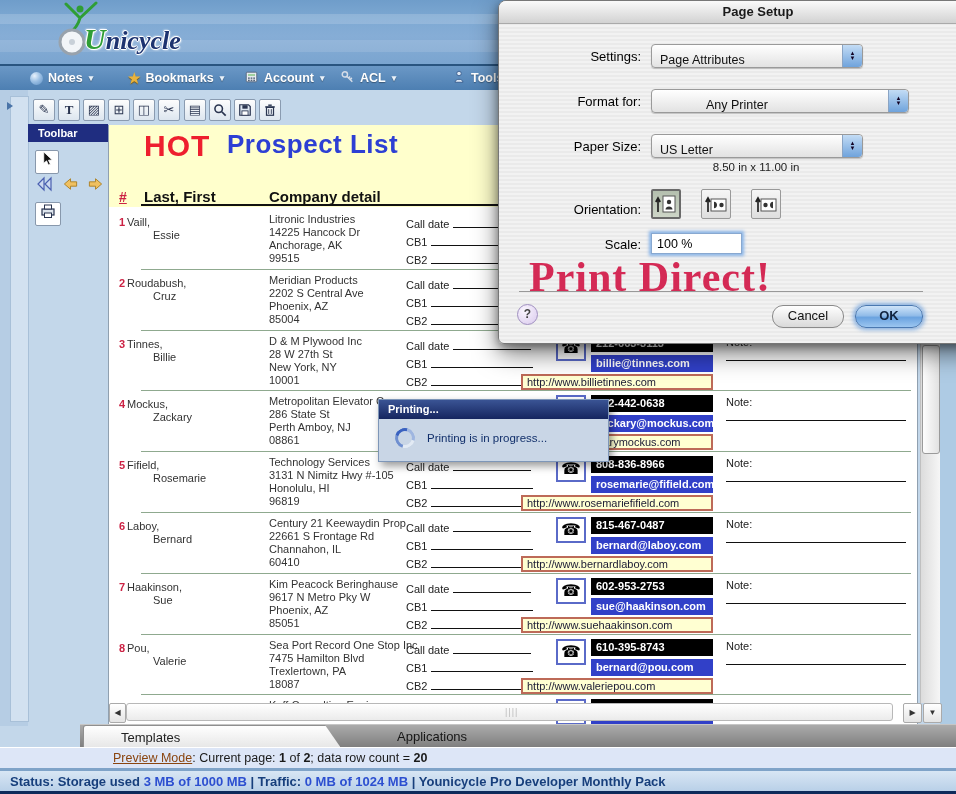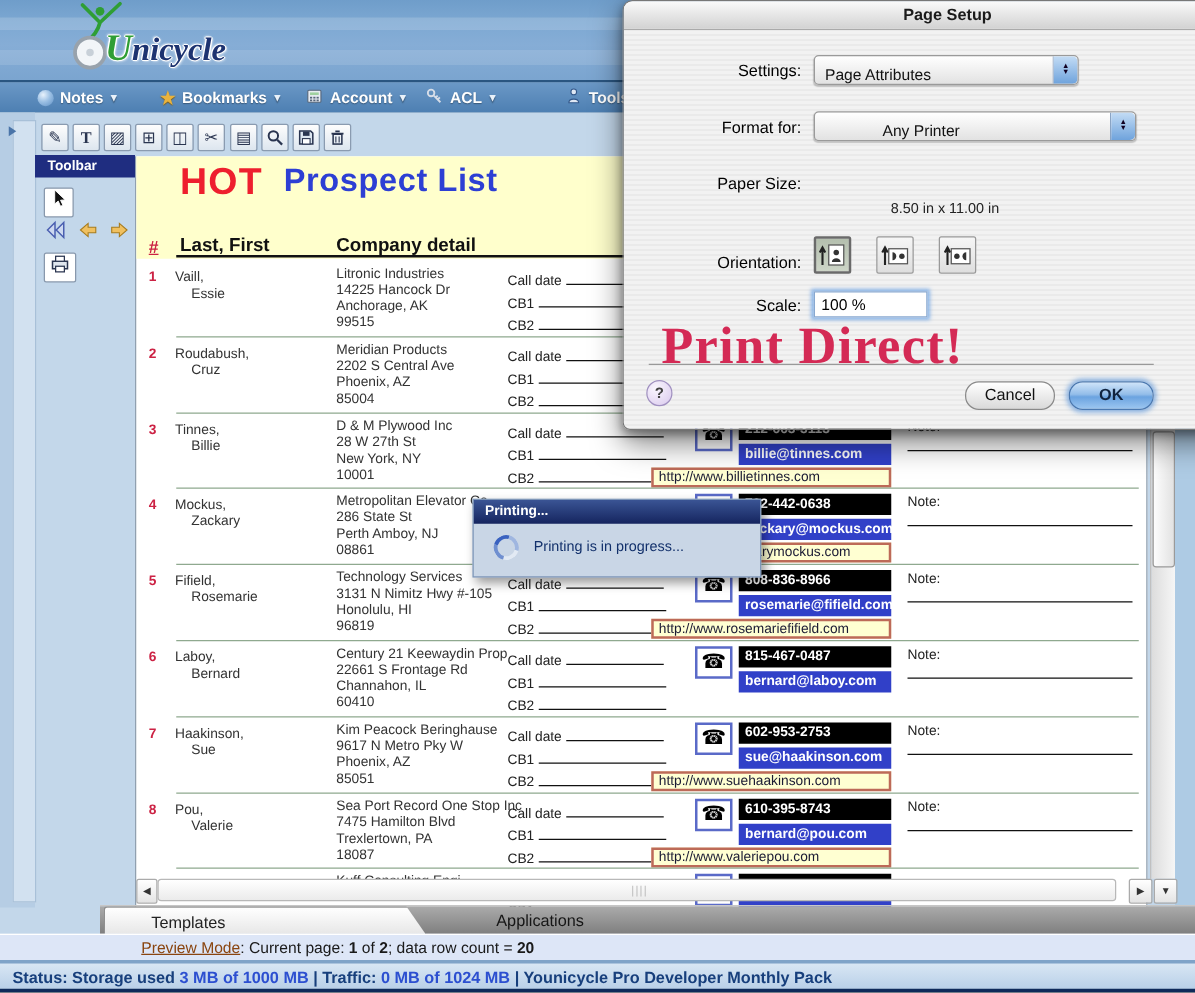--- a/index.html
+++ b/index.html
@@ -55,21 +55,21 @@
   #title-rest{left:118px;top:4px;font-size:26px;font-weight:bold;color:#2d3fd4;letter-spacing:.5px;}
   #col-num{left:10px;top:64px;font-size:14px;font-weight:bold;color:#cc2244;text-decoration:underline;}
   #col-name{left:35px;top:63px;font-size:15px;font-weight:bold;color:#111;}
   #col-company{left:160px;top:63px;font-size:15px;font-weight:bold;color:#111;}
   #head-underline{left:32px;top:79px;width:770px;height:2px;background:#111;}
 
   .row{position:absolute;left:0;width:810px;height:61px;font-size:11px;color:#333;}
   .row::before{content:"";position:absolute;left:32px;right:8px;top:0;height:1px;background:#8fa98f;}
   .row.first::before{display:none;}
   .rnum{position:absolute;left:10px;top:8px;color:#cc2244;font-weight:bold;}
-  .rlast{position:absolute;left:31px;top:8px;}
+  .rlast{position:absolute;left:18px;top:8px;}
   .rfirst{position:absolute;left:44px;top:21px;}
   .rcompany{position:absolute;left:160px;top:5px;line-height:13px;}
   .rcalls{position:absolute;left:297px;top:8px;}
   .cl{height:18px;white-space:nowrap;}
   .cl-label{display:inline-block;color:#222;}
   .cl-line{display:inline-block;border-bottom:1px solid #111;height:11px;margin-left:4px;}
   .w1{width:78px;} .w2{width:102px;}
   .phone-icon{position:absolute;left:447px;top:5px;width:30px;height:26px;background:#fff;
     border:2px solid #5a6ac8;box-sizing:border-box;text-align:center;font-size:16px;line-height:21px;color:#000;}
   .pbox{position:absolute;left:482px;top:5px;width:122px;height:17px;background:#000;color:#fff;
@@ -413,20 +413,21 @@
             <div>60410</div>
           </div>
     <div class="rcalls">
       <div class="cl"><span class="cl-label">Call date</span><span class="cl-line w1"></span></div>
       <div class="cl"><span class="cl-label">CB1</span><span class="cl-line w2"></span></div>
       <div class="cl"><span class="cl-label">CB2</span><span class="cl-line w2"></span></div>
     </div>
     <div class="phone-icon">☎</div>
     <div class="pbox">815-467-0487</div>
     <div class="ebox">bernard@laboy.com</div>
+    <div class="ubox">http://www.bernardlaboy.com</div>
     <div class="note-label">Note:</div>
     <div class="note-line"></div>
   </div>
         <div class="row" style="top: 447.8px;">
     <div class="rnum">7</div>
     <div class="rlast">Haakinson,</div>
     <div class="rfirst">Sue</div>
     <div class="rcompany">
             <div>Kim Peacock Beringhause</div>
             <div>9617 N Metro Pky W</div>
@@ -518,20 +519,27 @@
     <div class="ps-label" style="top:93px;">Format for:</div>
     <div class="ps-dd" style="top:88px;padding-left:46px;">
       <span class="val">Any Printer</span>
       <span class="stepper">
           <span>▲</span>
           <span>▼</span>
         </span>
     </div>
 
     <div class="ps-label" style="top:138px;">Paper Size:</div>
+    <div class="ps-dd" style="top:133px;">
+      <span class="val">US Letter</span>
+      <span class="stepper">
+          <span>▲</span>
+          <span>▼</span>
+        </span>
+    </div>
     <div id="ps-dims" class="abs">8.50 in x 11.00 in</div>
 
     <div class="ps-label" style="top:201px;">Orientation:</div>
     <div class="ori-btn sel" style="left:152px;">
       <svg width="24" height="24" viewBox="0 0 24 24">
         <path d="M4 20 V7 M1.8 10 L4 6 L6.2 10" stroke="#222" stroke-width="1.7" fill="none"></path>
         <rect x="9" y="4" width="12" height="16" fill="#fff" stroke="#555"></rect>
         <circle cx="15" cy="10" r="2.2" fill="#333"></circle>
         <path d="M11.5 17.5 C11.5 13.6 18.5 13.6 18.5 17.5 Z" fill="#333"></path>
       </svg>

